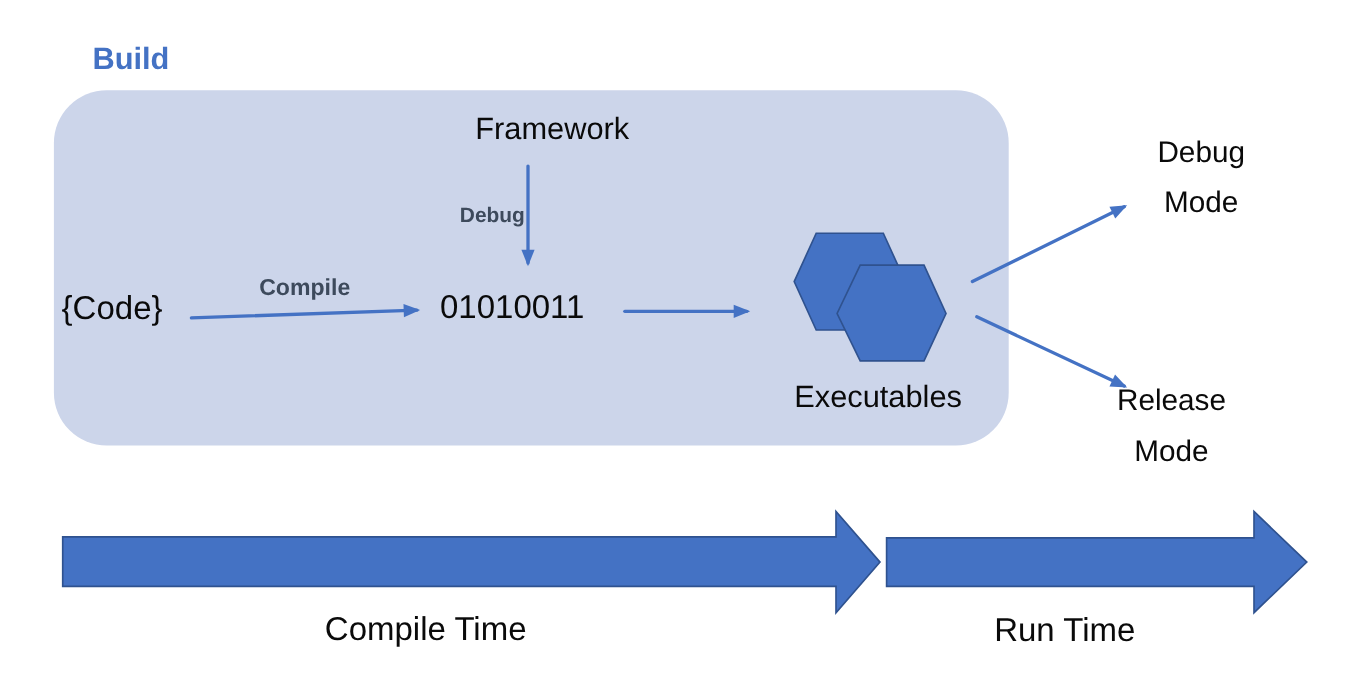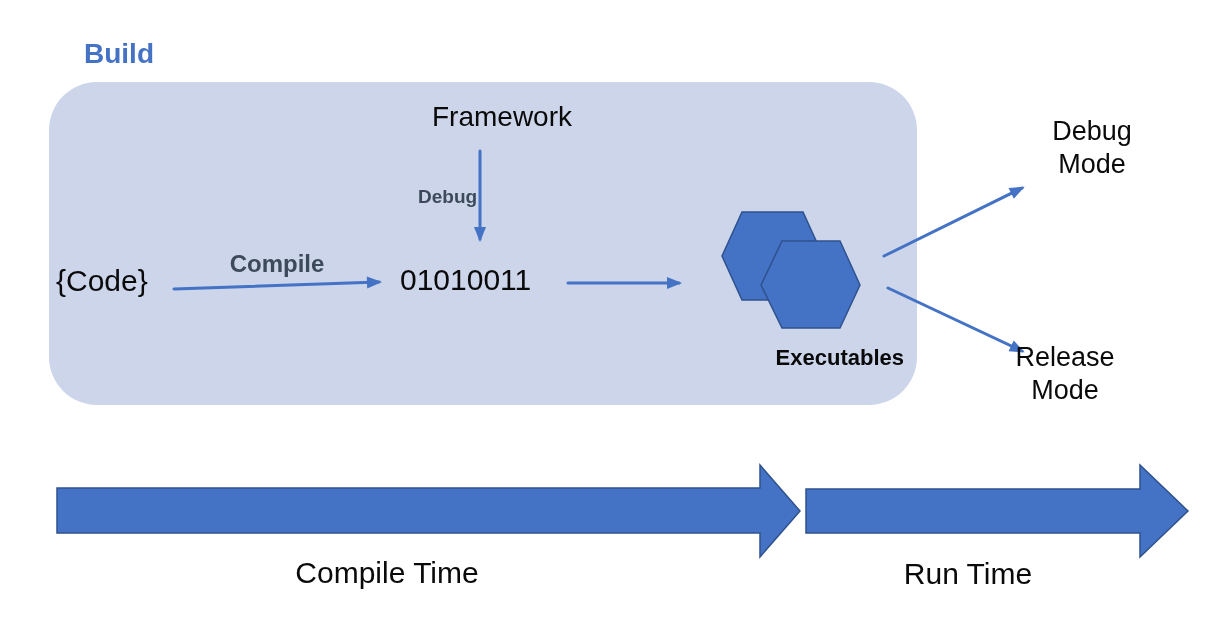--- a/index.html
+++ b/index.html
@@ -57,39 +57,38 @@
     color: var(--label-dark);
   }
   .code-label {
     left: 56px; top: 264px;
     font-size: 30px;
   }
   .compile-label {
     left: 216px; top: 250px;
     width: 122px;
     text-align: center;
-    font-size: 24px;
+    font-size: 21px;
     font-weight: bold;
     color: var(--label-dark);
   }
   .binary-label {
     left: 400px; top: 263px;
     font-size: 30px;
   }
   .executables-label {
     left: 722px; top: 345px;
     width: 182px;
-    text-align: right;
-    font-size: 22px;
-    font-weight: bold;
+    text-align: left;
+    font-size: 28px;
   }
   .mode-label {
     font-size: 27px;
     text-align: center;
-    line-height: 33px;
+    line-height: 46px;
     white-space: normal;
   }
   .debug-mode-label {
     left: 1022px; top: 115px;
     width: 140px;
   }
   .release-mode-label {
     left: 991px; top: 341px;
     width: 148px;
   }

